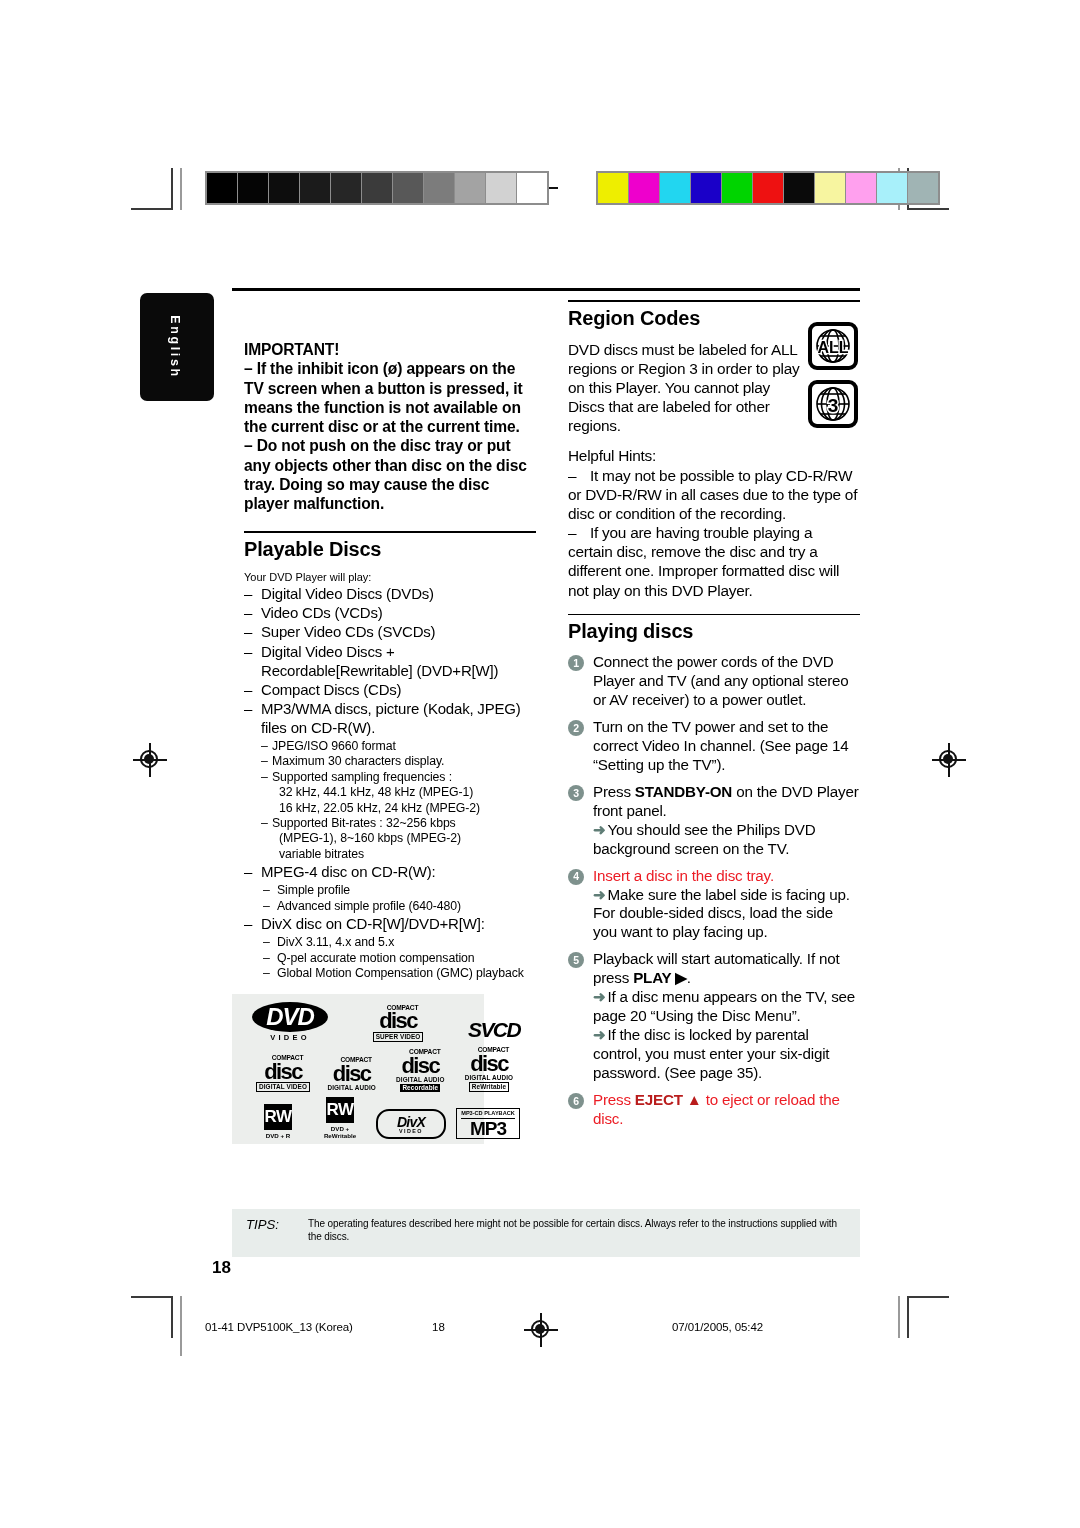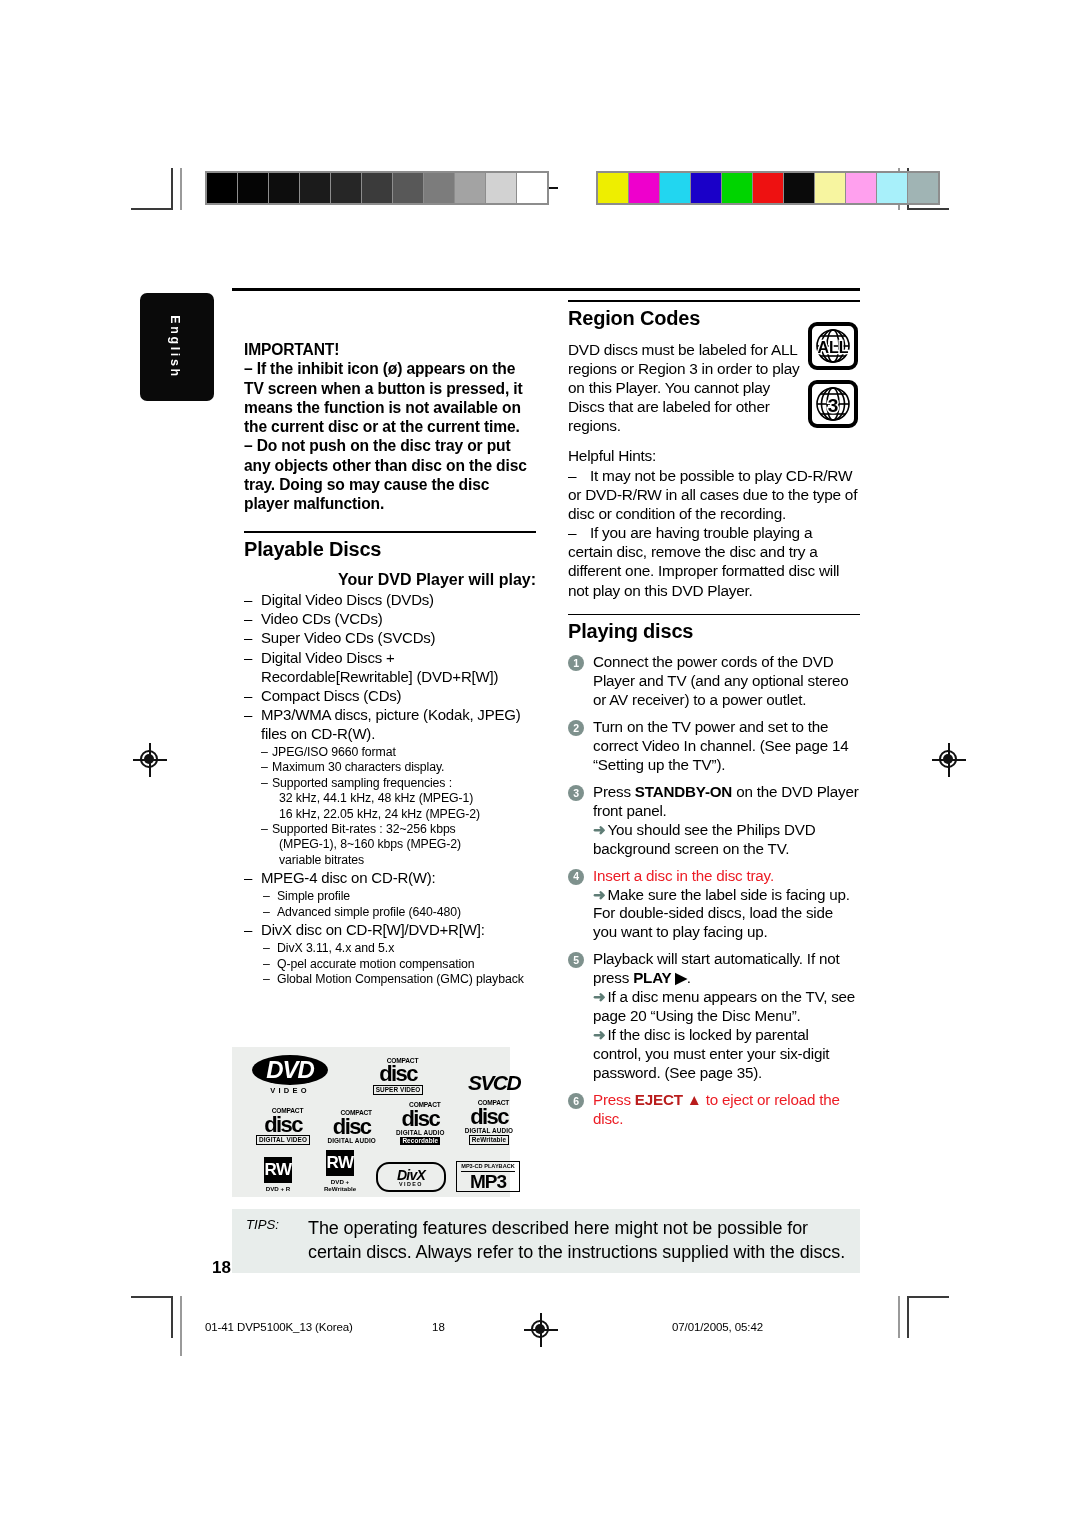--- a/index.html
+++ b/index.html
@@ -46,21 +46,21 @@
   .colR{position:absolute;left:568px;top:300px;width:292px;}
 
   .secrule{height:1.6px;background:#000;margin:0 0 5px 0;}
   .secrule.wide{width:292px;}
   h2.sec{font-size:20px;font-weight:700;margin:0 0 10px 0;letter-spacing:-0.2px;}
 
   .imp{font-size:15.6px;font-weight:700;line-height:1.235;letter-spacing:-0.15px;}
   .imp p{margin:0;}
   .imp .hang{padding-left:0;text-indent:0;}
 
-  .bold-sub{font-size:16px;font-weight:700;margin:0 0 2px 0;text-align:right;}
+  .bold-sub{font-size:11px;font-weight:400;margin:0 0 2px 0;}
 
   ul.dash{list-style:none;margin:0;padding:0;font-size:15px;line-height:1.255;letter-spacing:-0.2px;}
   ul.dash>li{position:relative;padding-left:17px;margin:0 0 0.5px 0;}
   ul.dash>li>.d{position:absolute;left:0;top:0;}
 
   ul.sub{list-style:none;margin:1px 0 1px 0;padding:0;font-size:12.3px;line-height:1.255;letter-spacing:-0.1px;}
   ul.sub>li{position:relative;padding-left:11px;margin:0;}
   ul.sub>li>.d{position:absolute;left:0;top:0;}
 
   ul.sub2{list-style:none;margin:1px 0 0 0;padding:0;font-size:12.3px;line-height:1.28;letter-spacing:-0.1px;}
@@ -88,21 +88,21 @@
     display:flex;align-items:center;justify-content:center;line-height:1;
   }
   .arrowline{display:block;}
   .arr{color:#5f7d76;font-weight:700;padding-right:2px;}
   .red{color:#ec1c24;}
   .redb{color:#b91c1c;font-weight:700;}
   .bk{font-weight:700;margin-top:48px;}
 
   
   .logopanel{
-    position:absolute;left:232px;top:1047px;width:278px;height:150px;
+    position:absolute;left:232px;top:994px;width:252px;height:150px;
     background:#eceeec;
   }
   .logogrid{position:absolute;left:20px;top:8px;width:268px;}
   .logorow{display:flex;align-items:flex-end;justify-content:space-between;margin-bottom:5px;}
   .logo{display:flex;flex-direction:column;align-items:center;}
 
   .dvdlogo{width:76px;}
   .dvdlogo .ell{
     width:76px;height:30px;background:#000;border-radius:50%/50%;
     color:#fff;font-size:24px;font-weight:800;font-style:italic;
@@ -140,21 +140,21 @@
   .mp3logo{width:62px;border:1.6px solid #000;}
   .mp3logo .top{font-size:5.6px;font-weight:700;text-align:center;border-bottom:1.2px solid #000;line-height:1.45;}
   .mp3logo .big{font-size:19px;font-weight:800;text-align:center;letter-spacing:-1px;line-height:1.05;}
 
   
   .tipsbox{
     position:absolute;left:232px;top:1209px;width:628px;min-height:48px;
     background:#e8edeb;display:flex;padding:8px 10px 8px 14px;box-sizing:border-box;
   }
   .tipslabel{font-size:13.2px;font-weight:400;font-style:italic;width:62px;flex:0 0 62px;}
-  .tipstext{font-size:18px;line-height:1.33;letter-spacing:-0.1px;}
+  .tipstext{font-size:10px;line-height:1.33;letter-spacing:-0.1px;}
 
   .pagenum{position:absolute;left:212px;top:1258px;font-size:17px;font-weight:700;}
 
   
   .footrule{position:absolute;left:180px;top:1296px;width:2px;height:60px;background:#9a9a9a;}
   .footl{position:absolute;left:205px;top:1321px;font-size:11.5px;letter-spacing:-0.1px;}
   .footp{position:absolute;left:432px;top:1321px;font-size:11.5px;}
   .footr{position:absolute;left:672px;top:1321px;font-size:11.5px;letter-spacing:-0.1px;}
 </style>
 </head>

